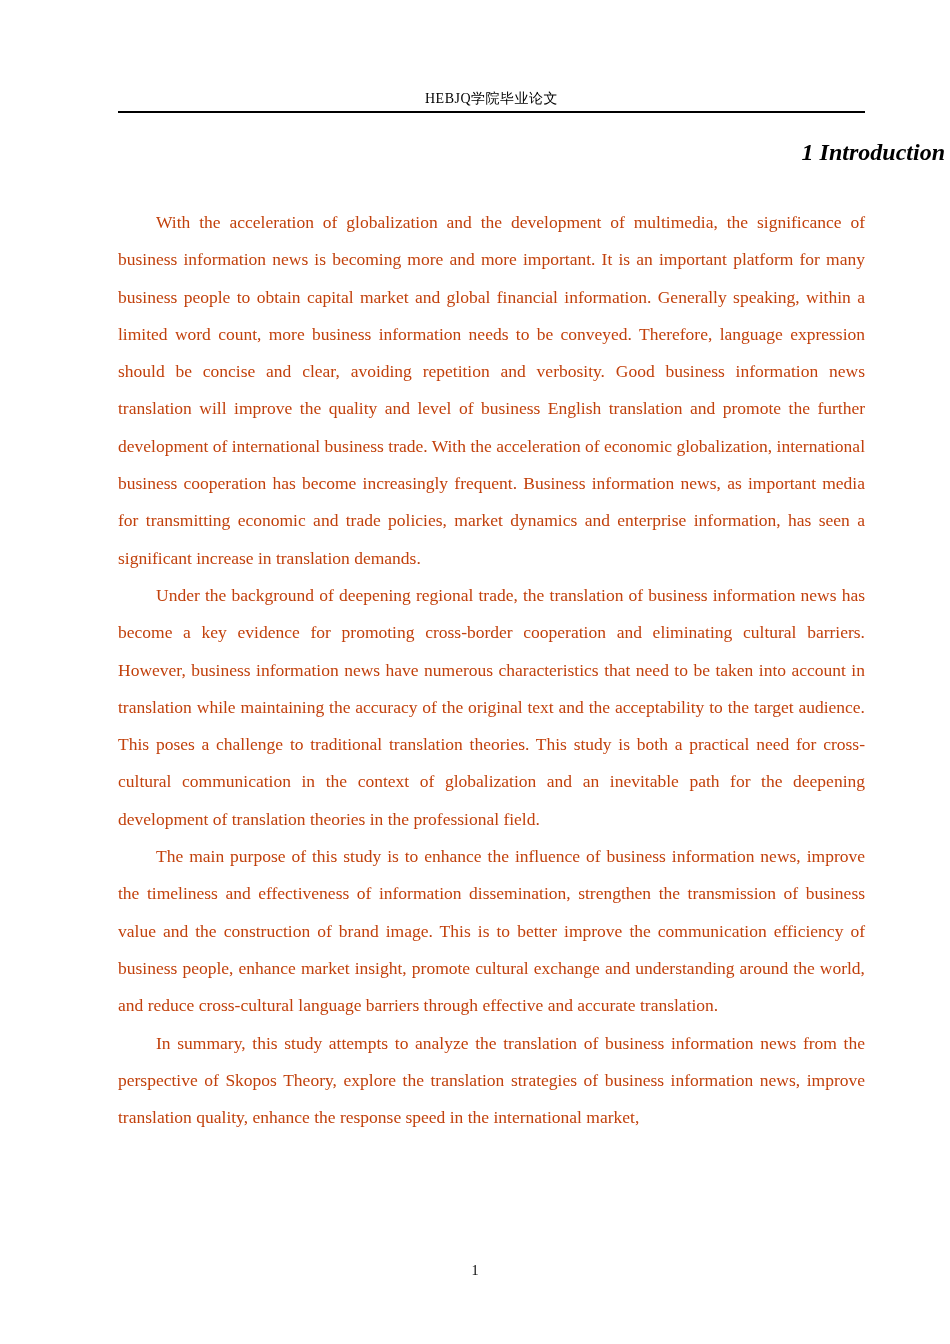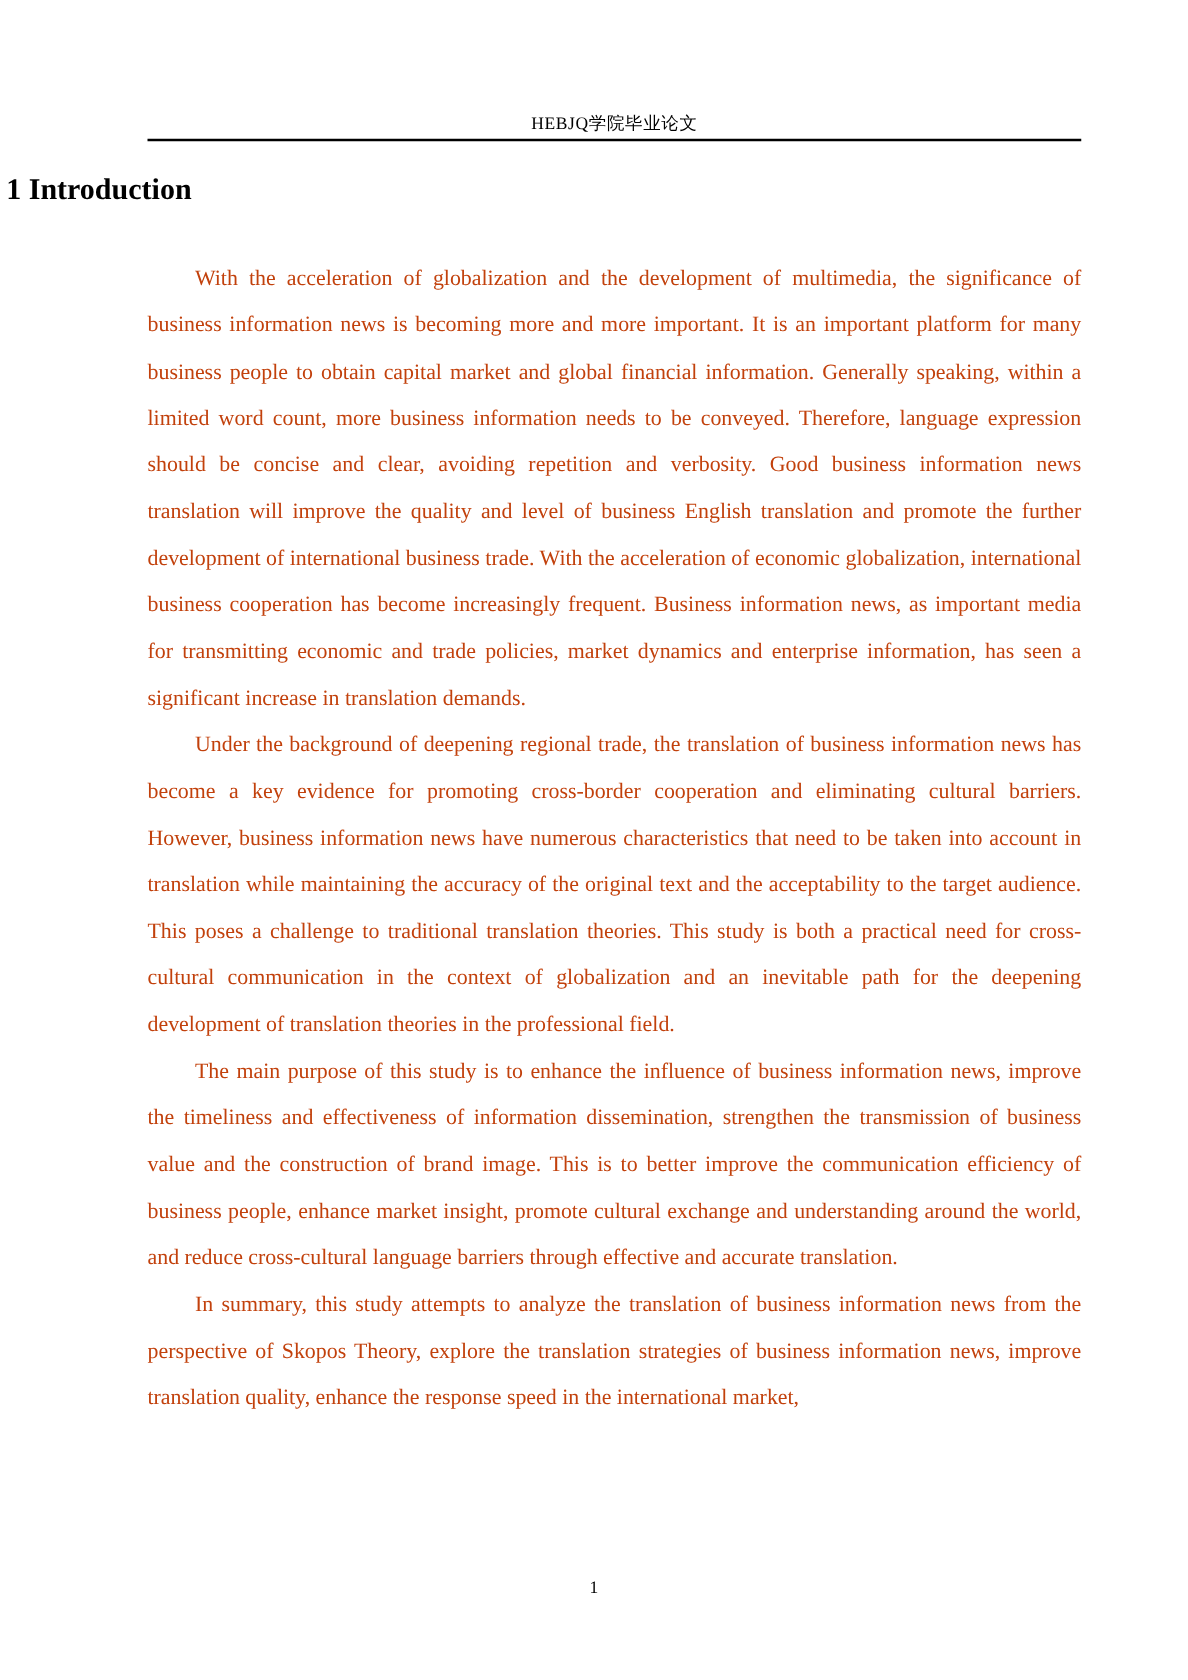--- a/index.html
+++ b/index.html
@@ -33,24 +33,25 @@
     left: 113px;
     width: 747px;
     height: 0;
     border-top: 2px solid #000000;
   }
   .doc-title {
     position: absolute;
     top: 123px;
     left: 0;
     width: 100%;
-    text-align: left;
+    text-align: right;
     font-size: 24px;
     font-weight: bold;
     color: #000000;
+    font-style: italic;
   }
   .content {
     position: absolute;
     top: 188px;
     left: 113px;
     width: 747px;
     font-size: 17.5px;
     line-height: 37.3px;
     text-align: justify;
     color: #c2410c;

